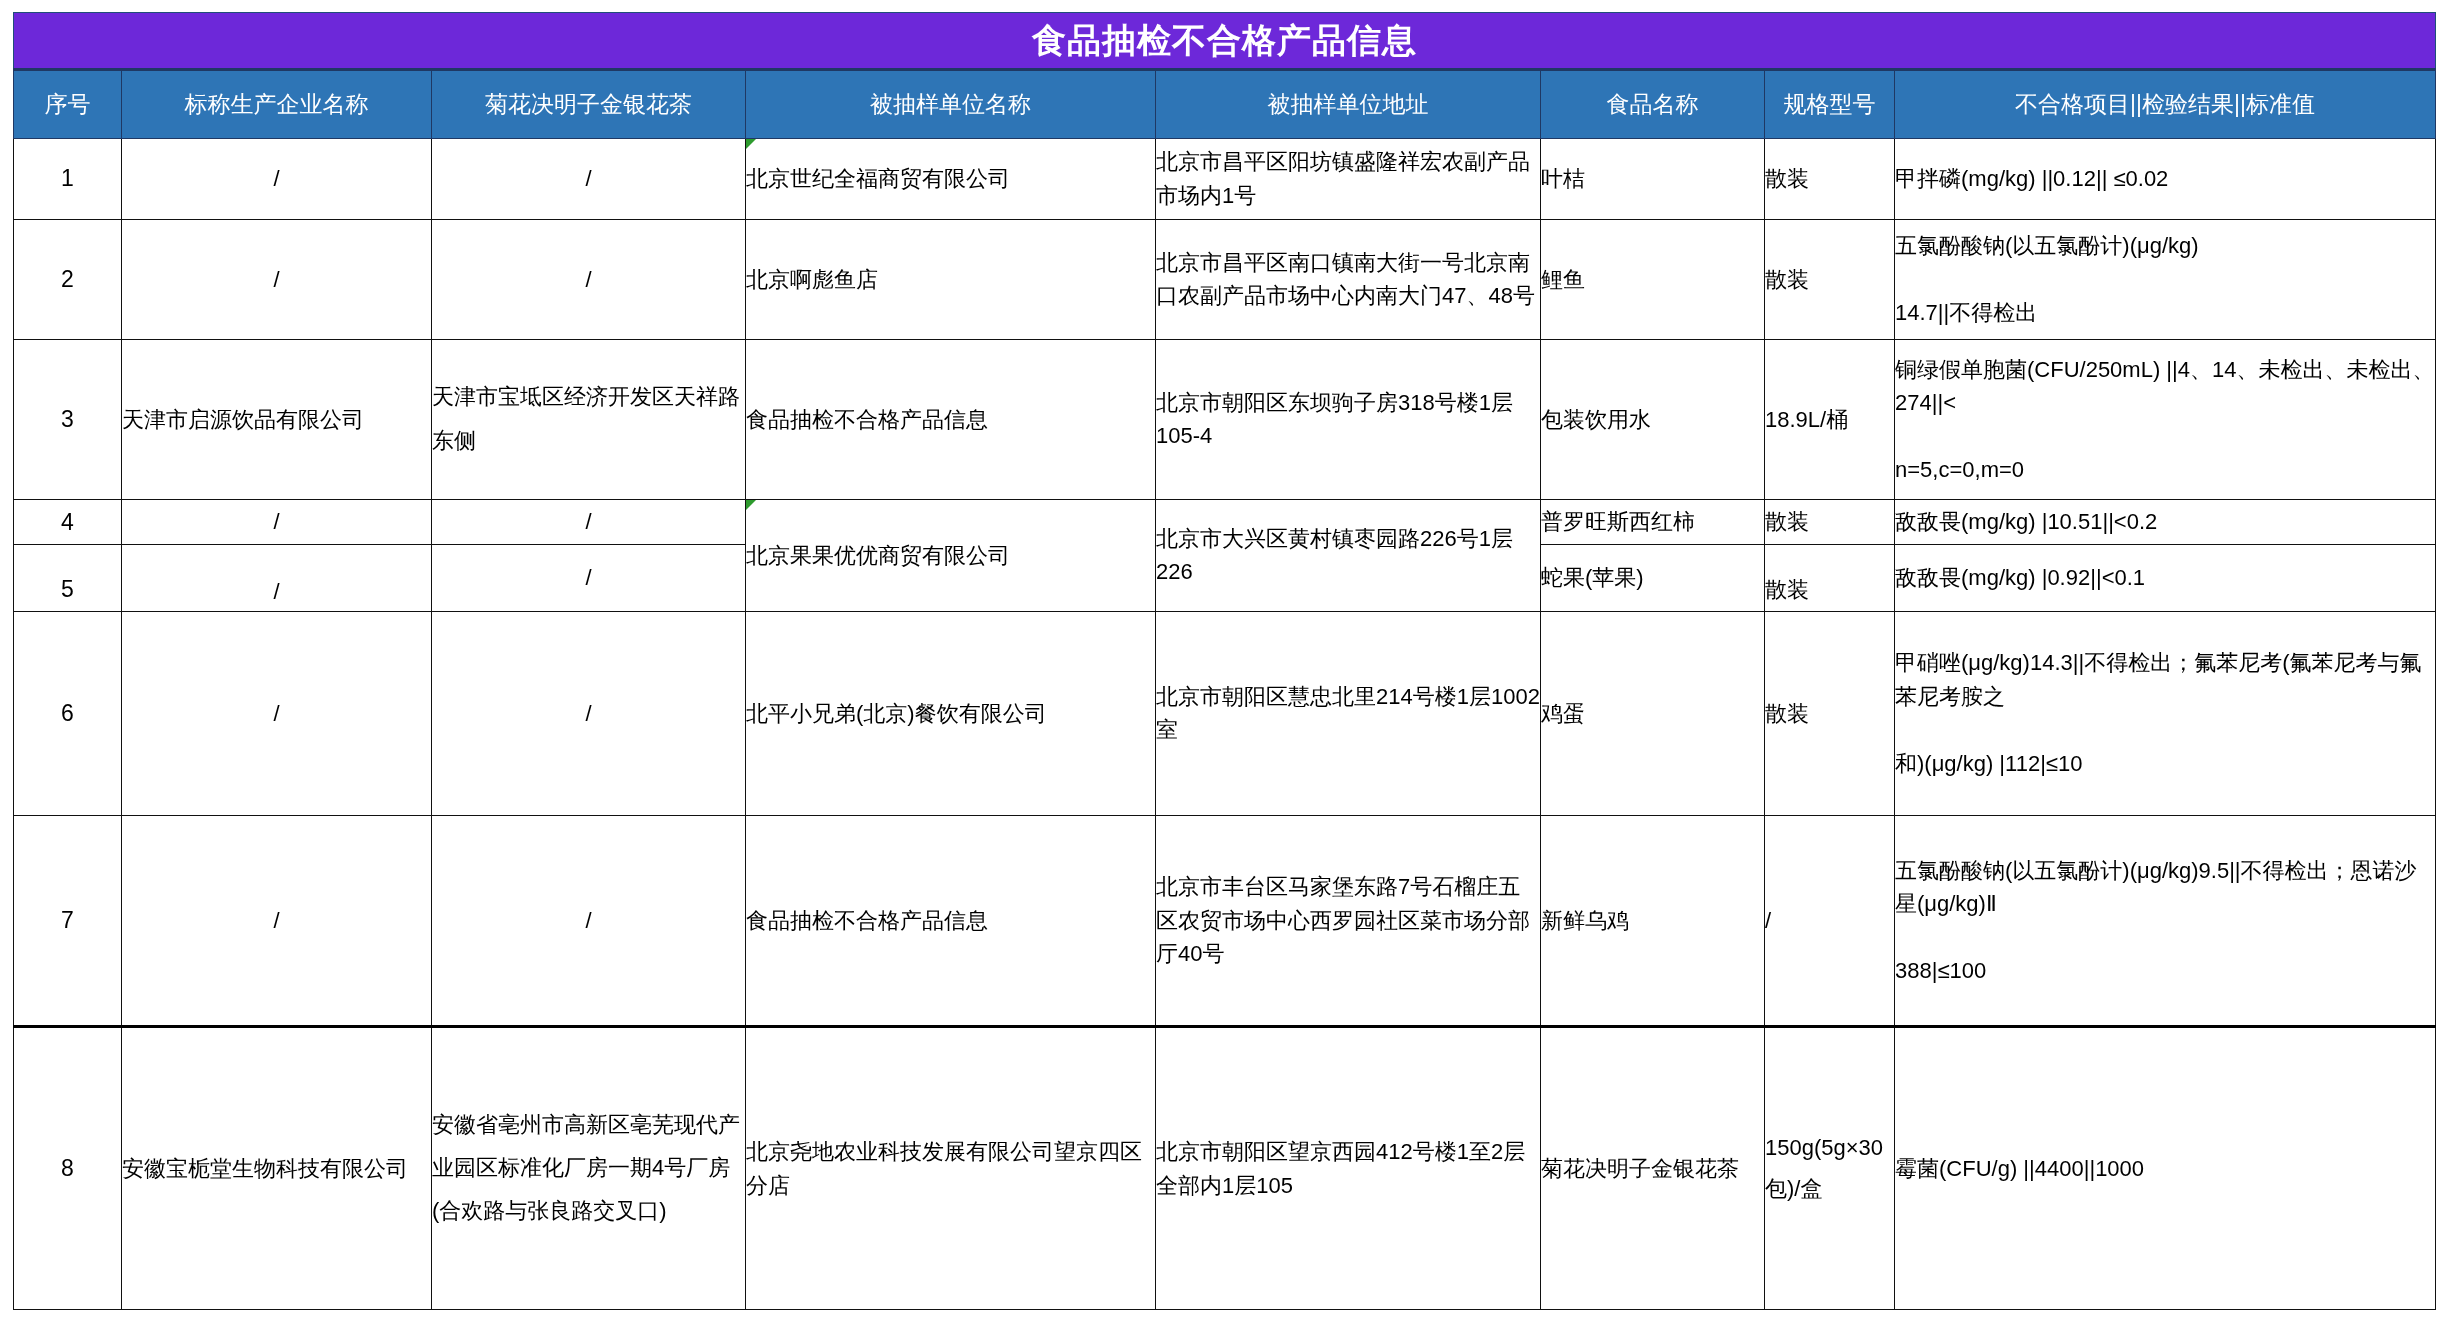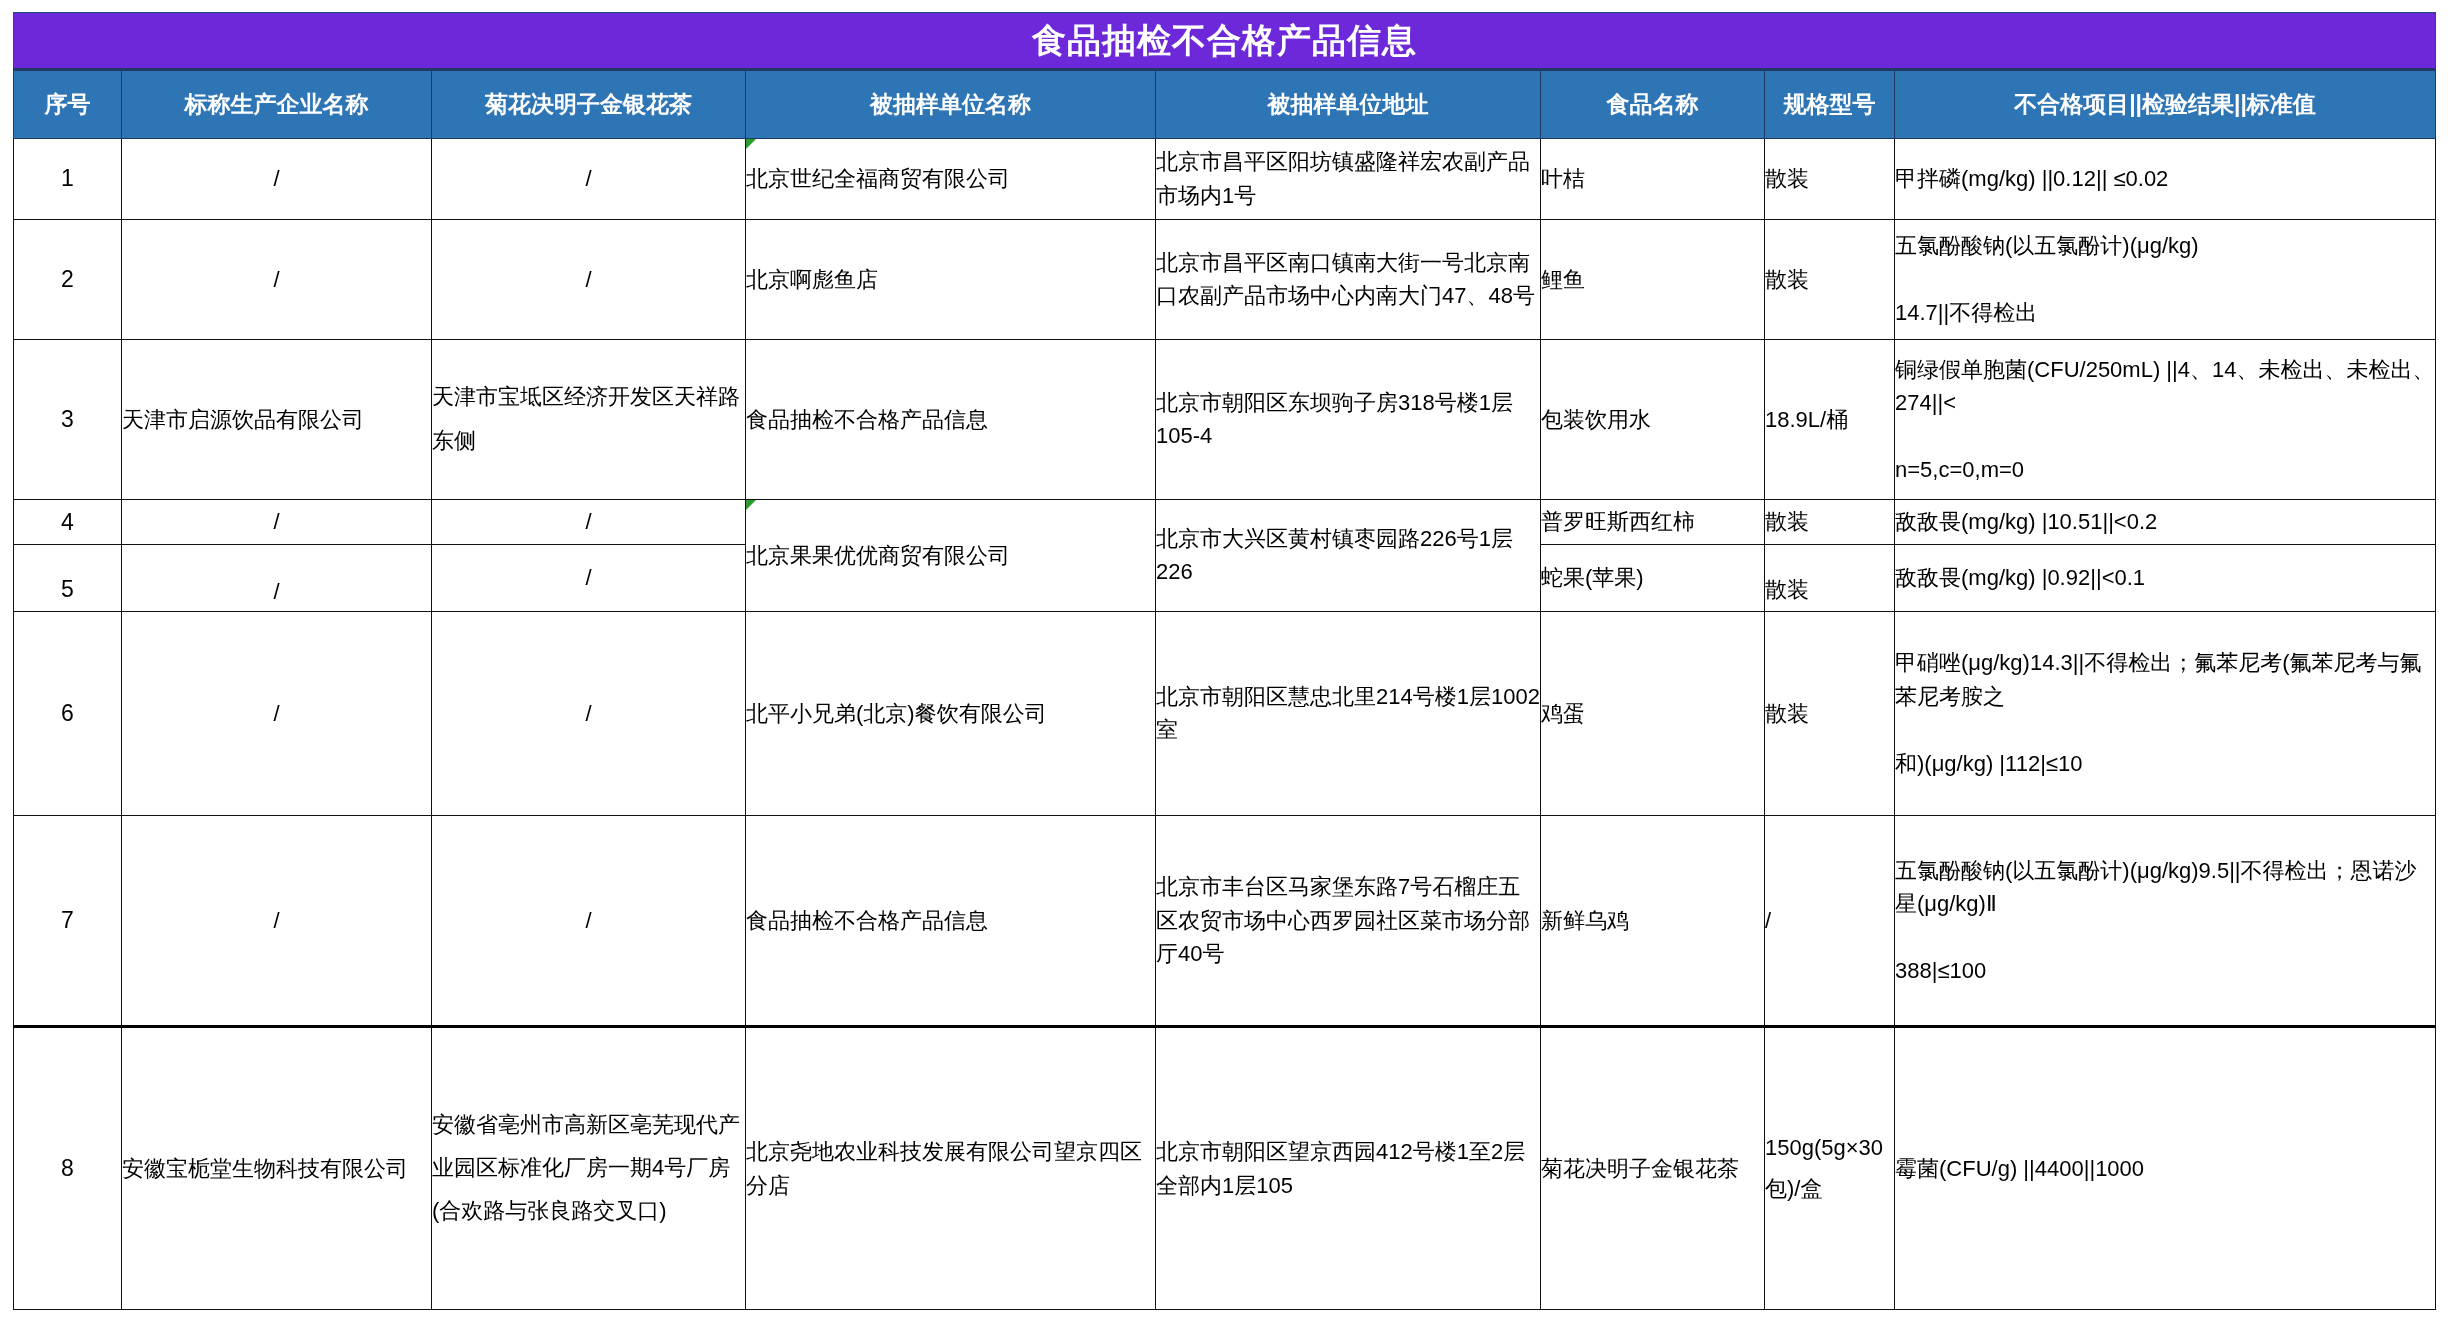--- a/index.html
+++ b/index.html
@@ -43,21 +43,21 @@
     text-align: center;
     letter-spacing: 1px;
     height: 46px;
     border: 1px solid #1F4E79 !important;
   }
 
   
   .head-cell {
     background: #2E75B6;
     color: #ffffff;
-    font-weight: bold;
+    font-weight: normal;
     font-size: 23px;
     text-align: center;
     height: 58px;
     line-height: 1.15;
     border: 1px solid #1F3864 !important;
     border-top: 3px solid #1F3864 !important;
   }
 
   
   td.c {

